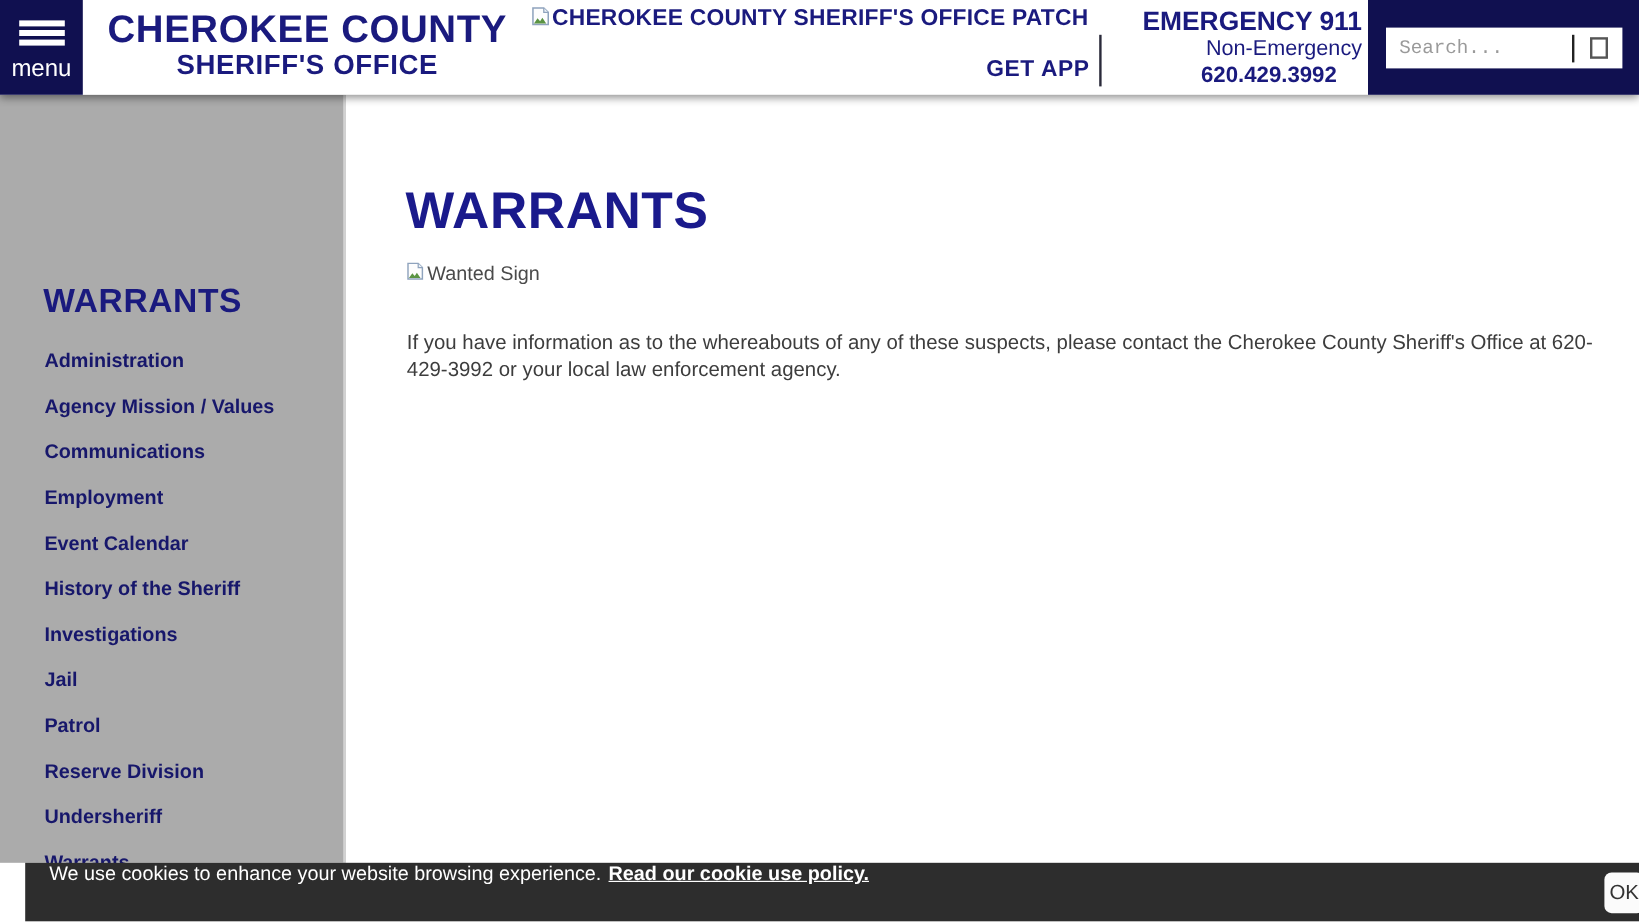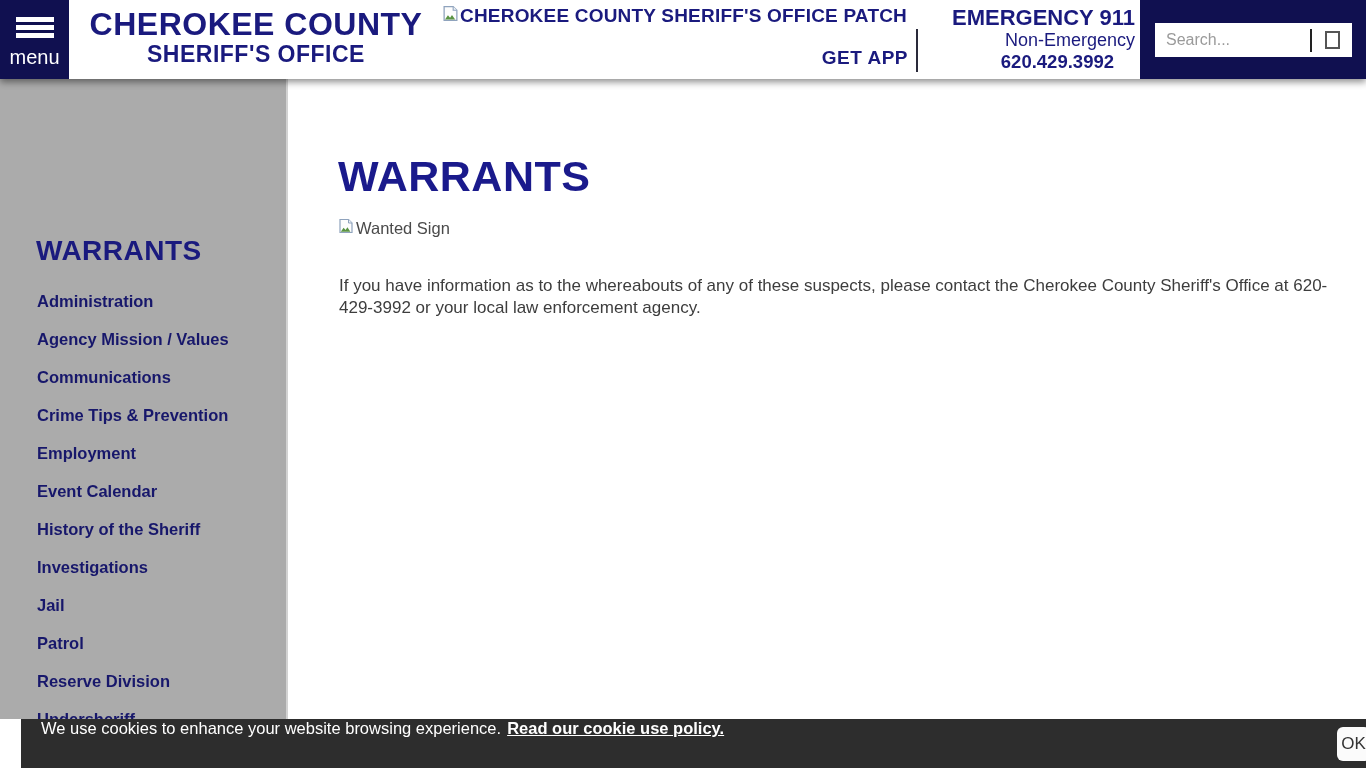--- a/index.html
+++ b/index.html
@@ -59,21 +59,21 @@
 
   .search-area {
     position: absolute; right: 0; top: 0; width: 226px; height: 79px; background: #101050;
   }
   .search-box {
     position: absolute; left: 15px; top: 23px; width: 197px; height: 34px;
     background: #ffffff; display: flex; align-items: center;
   }
   .search-box input {
     flex: 1; border: none; outline: none; font-size: 16px;
-    font-family: Liberation Sans, sans-serif;
+    font-family: Liberation Mono, monospace;
     padding-left: 11px; color: #444; min-width: 0; background: transparent;
   }
   .search-box input::placeholder { color: #9a9a9a; }
   .search-divider { width: 2px; height: 23px; background: #222; }
   .search-btn {
     width: 40px; height: 34px; background: transparent; border: none; cursor: pointer;
     display: flex; align-items: center; justify-content: center;
   }
   .search-btn .box-glyph { width: 15px; height: 18px; border: 2px solid #555; display: block; }
 
@@ -175,21 +175,20 @@
     </div>
   </div>
 </header>
 
 <nav class="sidebar">
   <div class="sidebar-heading">WARRANTS</div>
   <div class="sidebar-nav">
     <a>Administration</a>
     <a>Agency Mission / Values</a>
     <a>Communications</a>
-    <a>Crime Tips &amp; Prevention</a>
     <a>Employment</a>
     <a>Event Calendar</a>
     <a>History of the Sheriff</a>
     <a>Investigations</a>
     <a>Jail</a>
     <a>Patrol</a>
     <a>Reserve Division</a>
     <a>Undersheriff</a>
     <a>Warrants</a>
   </div>

